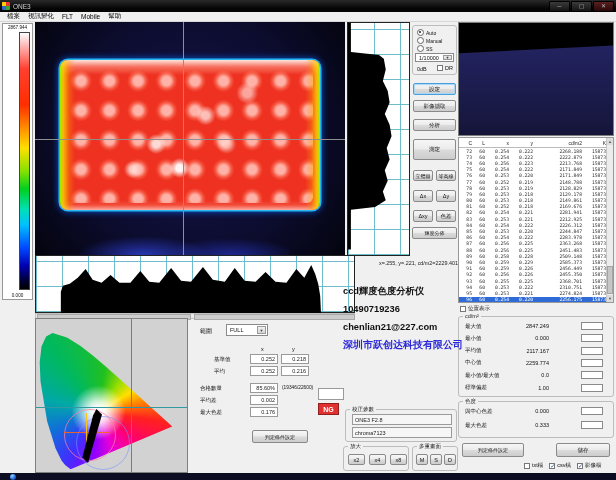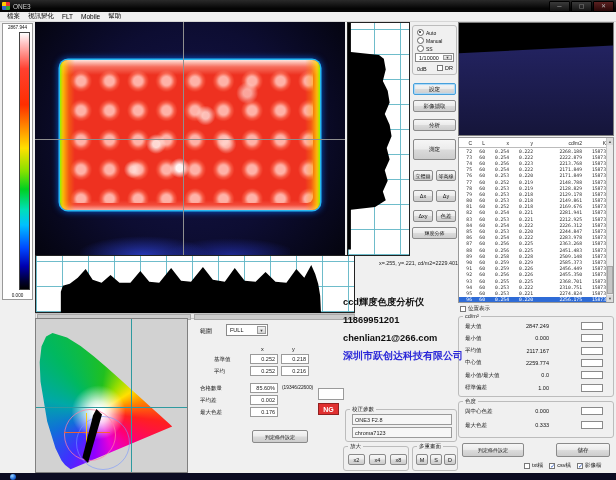--- a/index.html
+++ b/index.html
@@ -106,21 +106,21 @@
   .cie-c1{position:absolute;left:28px;top:90px;width:50px;height:50px;border:1px solid rgba(255,125,165,.75);border-radius:50%;}
   .cie-c2{position:absolute;left:40px;top:97px;width:52px;height:52px;border:1px solid rgba(120,150,255,.6);border-radius:50%;}
   .cie-ox{position:absolute;left:28px;top:113px;width:46px;height:1px;background:rgba(255,100,30,.9);}
   .cie-oy{position:absolute;left:50px;top:94px;width:1px;height:44px;background:rgba(255,200,0,.9);}
   
   .small-field{position:absolute;background:#fff;border:1px solid #9a9a9a;font-size:5.5px;display:flex;align-items:center;justify-content:flex-end;padding-right:2px;box-sizing:border-box;color:#222;}
   .select{position:absolute;background:#fff;border:1px solid #8a8a8a;font-size:5.5px;display:flex;align-items:center;padding-left:3px;box-sizing:border-box;color:#111;}
   .select .arrow{position:absolute;right:1px;top:1px;bottom:1px;width:9px;background:linear-gradient(#f2f2f2,#d5d5d5);border:1px solid #9a9a9a;font-size:4px;display:flex;align-items:center;justify-content:center;color:#444;box-sizing:border-box;}
   .ng{position:absolute;background:#e03030;color:#fff;font-weight:bold;font-size:7px;display:flex;align-items:center;justify-content:center;border:1px solid #902020;box-sizing:border-box;}
   
-  .contact{position:absolute;left:343px;top:294px;width:118px;font-weight:bold;font-size:9.3px;line-height:17.8px;color:#101010;white-space:nowrap;}
+  .contact{position:absolute;left:343px;top:283px;width:118px;font-weight:bold;font-size:9.3px;line-height:17.8px;color:#101010;white-space:nowrap;}
   .company{font-size:10px;}
   
   .taskbar{position:absolute;left:0;top:473px;width:616px;height:7px;background:#0c0c22;}
   .orb{position:absolute;left:10px;top:474px;width:6px;height:6px;border-radius:50%;
     background:radial-gradient(circle at 35% 30%,#9ad4ff,#1c66d8 60%,#08306e);}
 </style>
 </head>
 <body>
 
 <div id="app">
@@ -551,22 +551,22 @@
   <div class="lbl" style="position:absolute;left:200px;top:409px;">最大色差</div>
   <div class="small-field" style="left:250px;top:407px;width:28px;height:10px;">0.176</div>
 
   <div class="small-field" style="left:318px;top:388px;width:26px;height:12px;"></div>
   <div class="ng" style="left:318px;top:403px;width:21px;height:12px;">NG</div>
   <div class="btn" style="left:252px;top:430px;width:56px;height:13px;font-size:5px;">判定條件設定</div>
 
   <div class="contact">
     <div id="contact-lines">
         <div>ccd輝度色度分析仪</div>
-        <div>11869951201</div>
-        <div>chenlian21@266.com</div>
+        <div>10490719236</div>
+        <div>chenlian21@227.com</div>
       </div>
     <div class="company" id="company-line" style="color: rgb(43, 40, 216);">深圳市跃创达科技有限公司</div>
   </div>
 
   <div class="groupbox" style="left:345px;top:409px;width:112px;height:33px;">
     <div class="gb-label">校正參數</div>
     <div class="field" style="left:6px;top:4px;width:100px;height:11px;">ONE3 F2.8</div>
     <div class="field" style="left:6px;top:17px;width:100px;height:11px;">chroma7123</div>
   </div>
 

